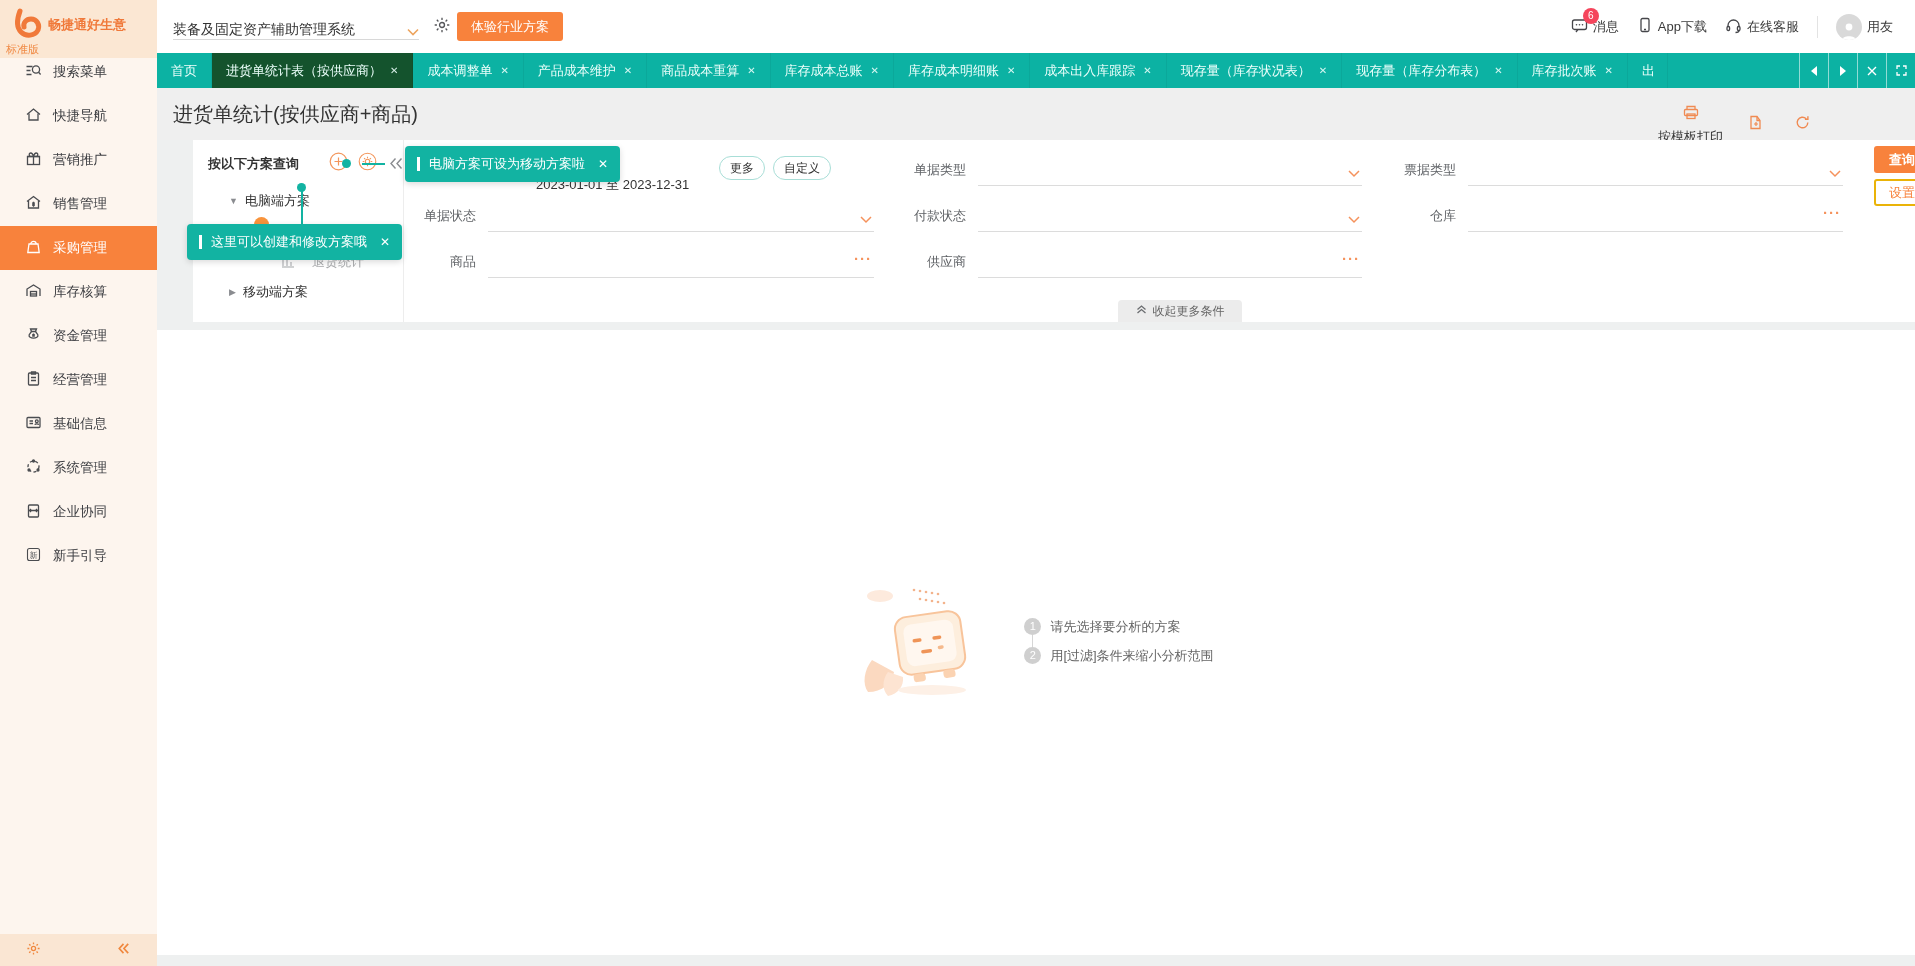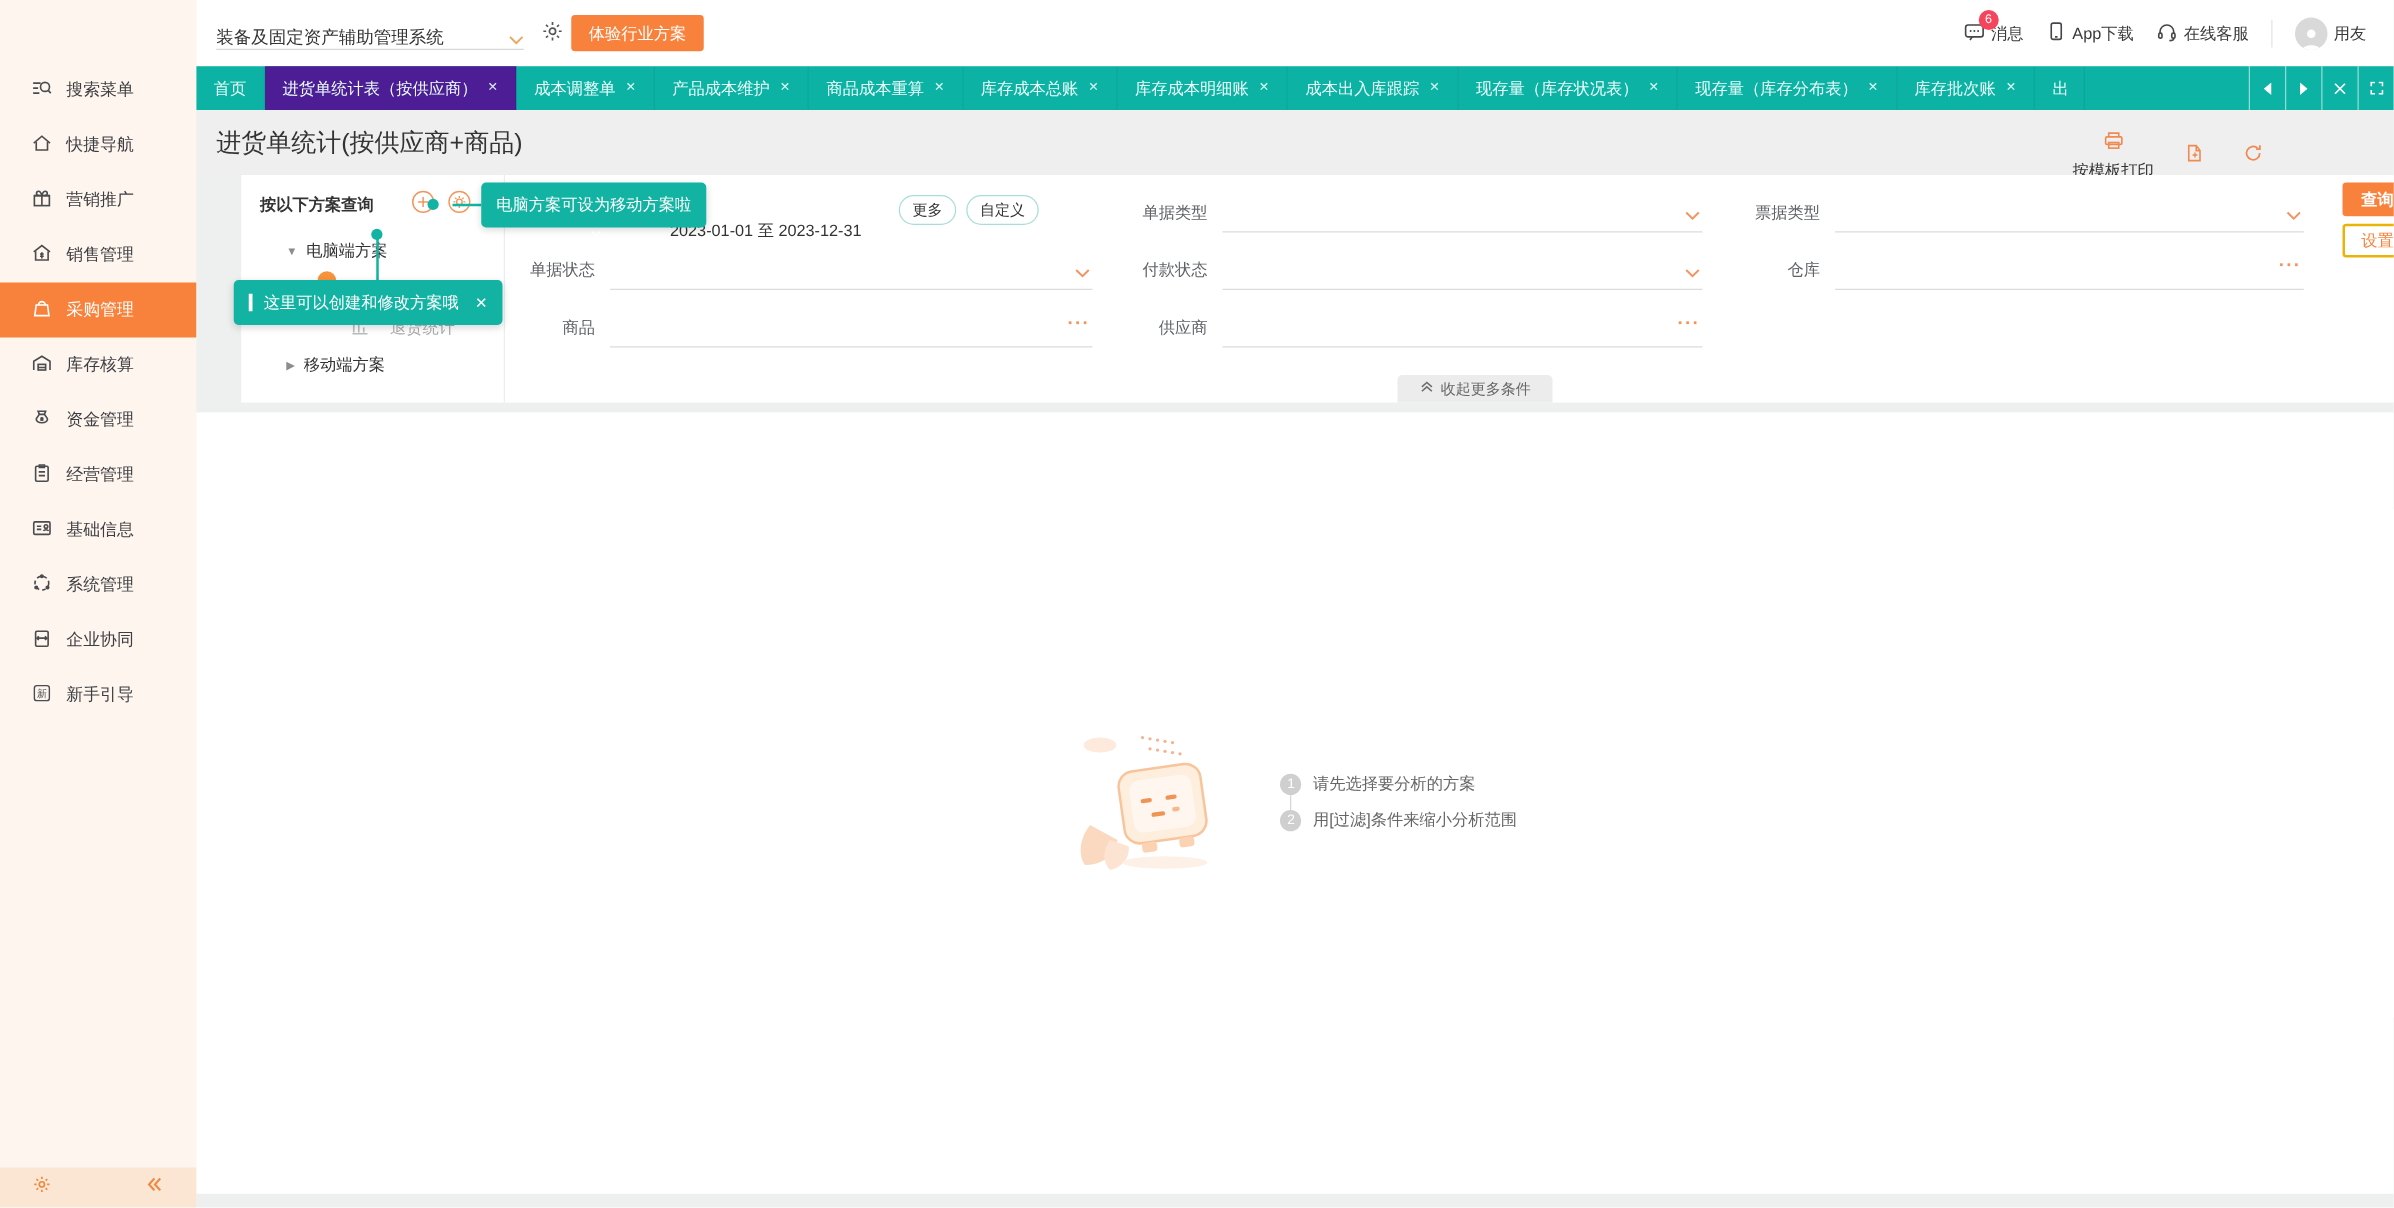--- a/index.html
+++ b/index.html
@@ -27,21 +27,21 @@
   .hdr-gear { position:absolute; left:276px; top:16px; cursor:pointer; }
   .try-btn { position:absolute; left:300px; top:12px; height:29px; padding:0 14px; background:#f8823c; color:#fff; font-size:13px; border:none; border-radius:3px; line-height:29px; cursor:pointer; }
   .hdr-right { position:absolute; right:22px; top:0; height:53px; display:flex; align-items:center; gap:18px; font-size:13px; color:#3a3a3a; }
   .hdr-item { display:flex; align-items:center; gap:5px; cursor:pointer; position:relative; }
   .badge { position:absolute; top:-9px; left:12px; min-width:16px; height:16px; border-radius:8px; background:#f5455c; color:#fff; font-size:10px; line-height:16px; text-align:center; padding:0 3px; }
   .hdr-divider { width:1px; height:22px; background:#e3e3e3; }
   .avatar { width:26px; height:26px; border-radius:50%; background:#d9d9d9; display:flex; align-items:flex-end; justify-content:center; overflow:hidden; }
   
   .tabbar { position:absolute; left:157px; top:53px; width:1758px; height:35px; background:#0cb2a3; display:flex; z-index:10; }
   .tab { display:flex; align-items:center; gap:8px; padding:0 14px; font-size:13px; color:#ecfffb; white-space:nowrap; border-right:1px solid rgba(0,0,0,.05); cursor:pointer; }
-  .tab.active { background:#4c1d95; }
+  .tab.active { background:#14532d; }
   .tab .close { font-size:10px; opacity:.9; cursor:pointer; }
   .tab.truncated { width:40px; overflow:hidden; padding-right:0; }
   .tab-controls { margin-left:auto; display:flex; height:35px; }
   .tab-ctrl { width:29px; display:flex; align-items:center; justify-content:center; border-left:1px solid rgba(255,255,255,.55); color:#fff; cursor:pointer; }
   
   .titlebar { position:absolute; left:157px; top:88px; width:1758px; height:52px; background:#efefef; }
   .page-title { position:absolute; left:16px; top:13px; font-size:20px; color:#333; }
   .toolbar { position:absolute; right:100px; top:17px; display:flex; align-items:center; gap:20px; font-size:13px; color:#333; }
   .tool { display:flex; align-items:center; gap:5px; cursor:pointer;flex-direction:column; }
   
@@ -63,37 +63,46 @@
   .fc1 { left:295px; width:386px; } .fc2 { left:785px; width:384px; } .fc3 { left:1275px; width:375px; }
   .date-text { position:absolute; left:343px; top:36px; font-size:13px; color:#333; }
   .pill { position:absolute; top:16px; height:24px; border:1px solid #a8ded7; border-radius:12px; background:#fff; font-size:12px; color:#333; line-height:22px; padding:0 10px; cursor:pointer; }
   .btn-query { position:absolute; left:1681px; top:6px; width:56px; height:27px; background:#f8823c; color:#fff; font-size:13px; border:none; border-radius:3px; cursor:pointer;font-weight:bold; }
   .btn-settings { position:absolute; left:1681px; top:39px; width:56px; height:27px; background:#fff; color:#f8823c; font-size:13px; border:2px solid #eab308; border-radius:3px; cursor:pointer; }
   .collapse-bar { position:absolute; left:925px; top:160px; width:124px; height:22px; background:#ececec; border-radius:4px 4px 0 0; display:flex; align-items:center; justify-content:center; gap:6px; font-size:12px; color:#666; cursor:pointer; }
   
   .tip { position:absolute; height:36px; background:#12b3a2; border-radius:4px; display:flex; align-items:center; padding:0 12px; gap:9px; color:#fff; font-size:13px; z-index:60; box-shadow:0 2px 6px rgba(0,0,0,.15); white-space:nowrap; }
   .tip .bar { width:3px; height:14px; background:#fff; }
   .tip .tclose { font-size:12px; cursor:pointer; margin-left:4px; }
-  .tip1 { left:385px; top:146px;flex-direction:column; }
+  .tip1 { left:405px; top:146px; }
   .tip2 { left:187px; top:224px; }
   .anchor-dot { position:absolute; width:9px; height:9px; border-radius:50%; background:#12b3a2; z-index:59; }
   .conn-h { position:absolute; left:362px; top:163px; width:23px; height:2px; background:#12b3a2; z-index:59; }
   .conn-v { position:absolute; left:301px; top:191px; width:2px; height:33px; background:#12b3a2; z-index:59; }
   
   .content { position:absolute; left:157px; top:330px; width:1758px; height:625px; background:#fff; }
   .empty { position:absolute; left:0; right:0; top:250px; display:flex; justify-content:center; align-items:center; gap:26px; }
   .hints { display:flex; flex-direction:column; position:relative; }
   .hint-row { display:flex; align-items:center; gap:9px; font-size:13px; color:#666; height:17px; }
   .hint-num { width:17px; height:17px; border-radius:50%; background:#cfcfcf; color:#fff; font-size:11px; text-align:center; line-height:17px; }
   .hint-gap { width:1px; height:12px; background:#d6d6d6; margin-left:8px; }
 </style>
 </head>
 <body>
 
 <div class="sidebar">
+  <div class="logo-block">
+    <span class="logo-mark">
+      <svg width="36" height="36" viewBox="0 0 36 36">
+          <path d="M10 5c-3 8-4 16 1 21 5 5 14 4 17-2 2-5-1-11-7-11-5 0-8 4-7 8" fill="none" stroke="#f0793a" stroke-width="5" stroke-linecap="round"></path>
+        </svg>
+    </span>
+    <span class="brand-name">畅捷通好生意</span>
+    <span class="edition">标准版</span>
+  </div>
   <div class="menu">
     <div class="menu-item">
       <span><svg width="17" height="17" viewBox="0 0 17 17" fill="none" stroke="#4a4c50" stroke-width="1.3">
             <path d="M1.5 4.5h6M1.5 8.5h4M1.5 12.5h5"></path>
             <circle cx="11" cy="7.5" r="3.6"></circle>
             <path d="M13.6 10.3l2 2.2"></path>
           </svg></span>
       <span>搜索菜单</span>
     </div>
     <div class="menu-item">

